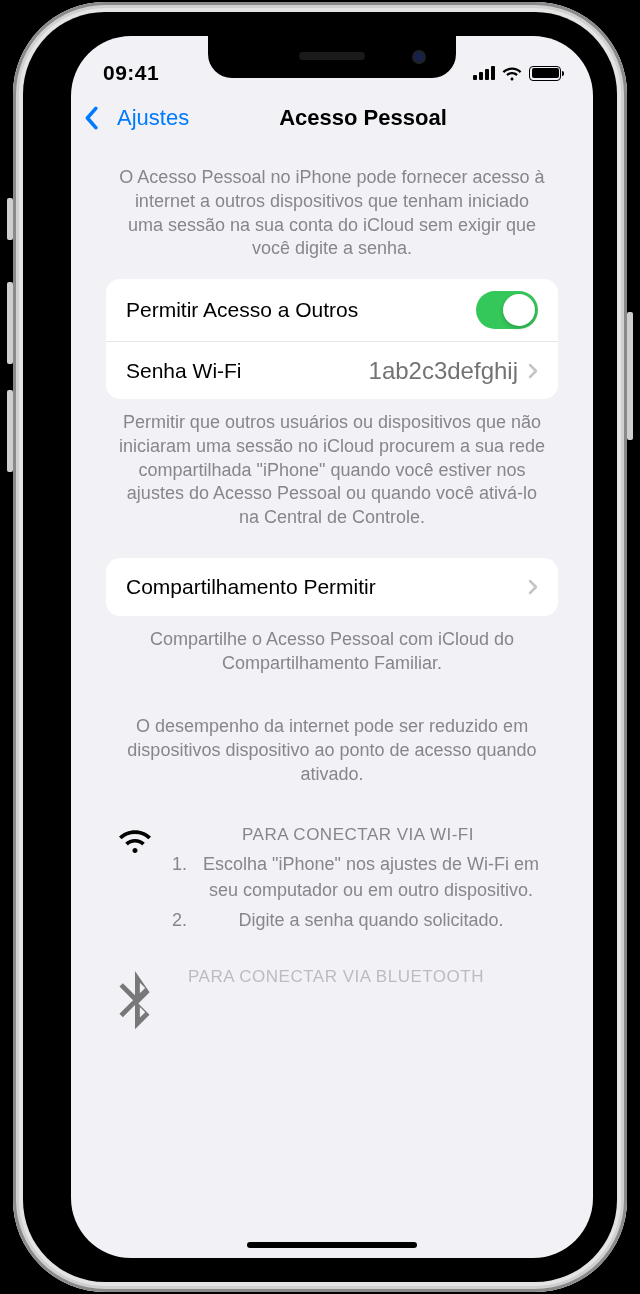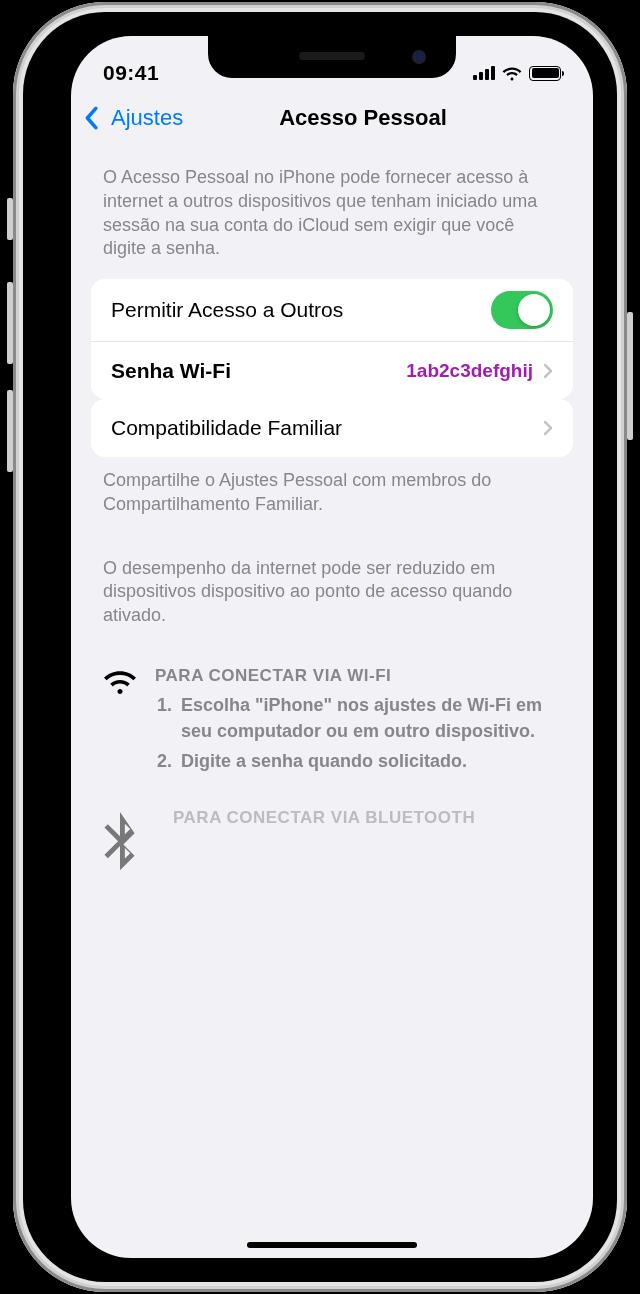--- a/index.html
+++ b/index.html
@@ -93,52 +93,52 @@
 .batt::after { content:''; position:absolute; right:-4px; top:4px; width:2.5px; height:5px; background:#000; border-radius:0 2px 2px 0; }
 .batt-fill { position:absolute; left:1.5px; top:1.5px; bottom:1.5px; right:1.5px; background:#000; border-radius:2px; }
 
 .nav-bar {
   height: 52px;
   display: flex;
   align-items: center;
   position: relative;
   padding: 0 12px;
 }
-.back-btn { display: flex; align-items: center; color: #007aff; font-size: 22px; gap: 12px; }
+.back-btn { display: flex; align-items: center; color: #007aff; font-size: 22px; gap: 18px; }
 .back-chev { width: 16px; height: 24px; }
 .nav-title { position:absolute; left:16px; right:0; text-align:center; font-size:22px; font-weight:600; pointer-events:none;padding-left:46px;}
 
-.content { padding: 0 20px; font-size: 21px; }
+.content { padding: 0 35px; font-size: 21px; text-align: center; }
 .desc { color: #86868b; font-size: 18px; line-height: 1.32; padding: 22px 12px 18px; }
 .group { background: #fff; border-radius: 14px; overflow: hidden; }
 .row {
   min-height: 58px;
   display: flex;
   align-items: center;
   padding: 12px 20px;
   font-size: 21px;
   justify-content: space-between;
   gap: 12px;
 }
-.row + .row { border-top: 1px solid #e5e5ea; font-weight: bold; }
+.row + .row { border-top: 1px solid #e5e5ea; }
 .row .label { color: #000; }
-.row .value { color: #a21caf; font-size: 19px; }
+.row .value { color: #737373; font-size: 24px; }
 .row .chev { width: 10px; height: 16px; flex-shrink: 0; }
 .row .right { display: flex; align-items: center; gap: 10px; }
 
 .switch { width: 62px; height: 38px; border-radius: 19px; position: relative; transition: background .2s; }
 .switch.on { background: #34c759; }
 .switch.off { background: #e9e9ea; }
 .knob { position: absolute; top: 3px; width: 32px; height: 32px; background: #fff; border-radius: 50%; box-shadow: 0 2px 4px rgba(0,0,0,0.2); }
 .switch.on .knob { right: 3px; }
 .switch.off .knob { left: 3px; }
 
 .footer { color: #86868b; font-size: 18px; line-height: 1.32; padding: 12px 12px 28px; }
 
-.instr-block { display: flex; gap: 18px; padding: 10px 12px; font-weight: bold; }
+.instr-block { display: flex; gap: 18px; padding: 10px 12px; }
 .instr-icon { width: 34px; flex-shrink: 0; padding-top: 4px; }
 .instr-text .header { color: #86868b; font-size: 17px; letter-spacing: 0.5px; }
 .instr-text ol { color: #86868b; font-size: 18px; line-height: 1.45; padding-left: 22px; margin-top: 6px; }
 .instr-text ol li { padding-left: 4px; margin-bottom: 4px; }
 
 .home-ind { position: absolute; bottom: 10px; left: 50%; transform: translateX(-50%); width: 170px; height: 6px; background: #000; border-radius: 3px; }
 </style>
 </head>
 <body>
 
@@ -195,30 +195,31 @@
           <div class="row">
             <span class="label">Senha Wi-Fi</span>
             <div class="right">
               <span class="value">1ab2c3defghij</span>
               <svg class="chev" viewBox="0 0 10 16">
                   <path d="M2 2l6 6-6 6" stroke="#c5c5c7" stroke-width="2.5" fill="none" stroke-linecap="round" stroke-linejoin="round"></path>
                 </svg>
             </div>
           </div>
         </div>
+        <div class="footer">Permitir que outros usuários ou dispositivos que não iniciaram uma sessão no iCloud procurem a sua rede compartilhada "iPhone" quando você estiver nos ajustes do Acesso Pessoal ou quando você ativá-lo na Central de Controle.</div>
 
         <div class="group">
           <div class="row">
-            <span class="label">Compatibilidade Familiar</span>
+            <span class="label">Compartilhamento Permitir</span>
             <svg class="chev" viewBox="0 0 10 16">
                 <path d="M2 2l6 6-6 6" stroke="#c5c5c7" stroke-width="2.5" fill="none" stroke-linecap="round" stroke-linejoin="round"></path>
               </svg>
           </div>
         </div>
-        <div class="footer">Compartilhe o Ajustes Pessoal com membros do Compartilhamento Familiar.</div>
+        <div class="footer">Compartilhe o Acesso Pessoal com iCloud do Compartilhamento Familiar.</div>
 
         <div class="footer">O desempenho da internet pode ser reduzido em dispositivos dispositivo ao ponto de acesso quando ativado.</div>
 
         <div class="instr-block">
           <div class="instr-icon">
             <svg viewBox="0 0 24 18">
                 <path d="M12 17c1 0 1.8-.8 1.8-1.8S13 13.4 12 13.4s-1.8.8-1.8 1.8S11 17 12 17zm-5-5.4c1.3-1.3 3.1-2 5-2s3.7.7 5 2l1.9-1.9C17.1 7.9 14.6 7 12 7s-5.1.9-6.9 2.7L7 11.6zM.7 5.4l1.9 1.9C5 4.9 8.4 3.6 12 3.6s7 1.3 9.4 3.7l1.9-1.9C20.3 2.4 16.3.8 12 .8S3.7 2.4.7 5.4z" fill="#000"></path>
               </svg>
           </div>
           <div class="instr-text">

